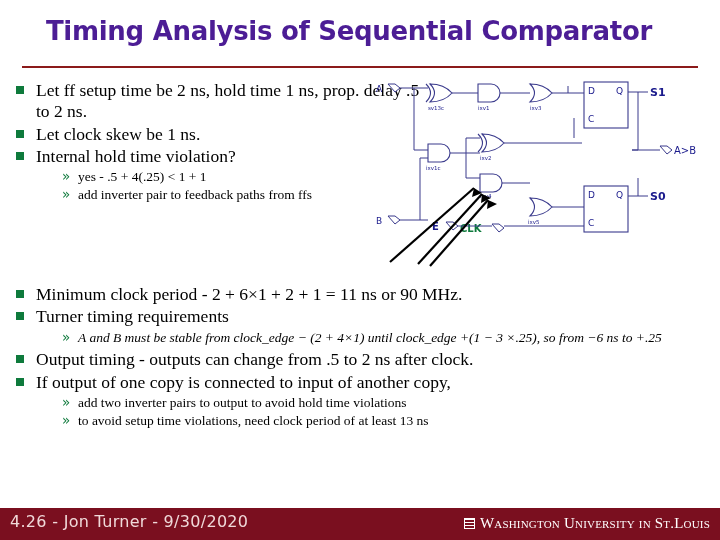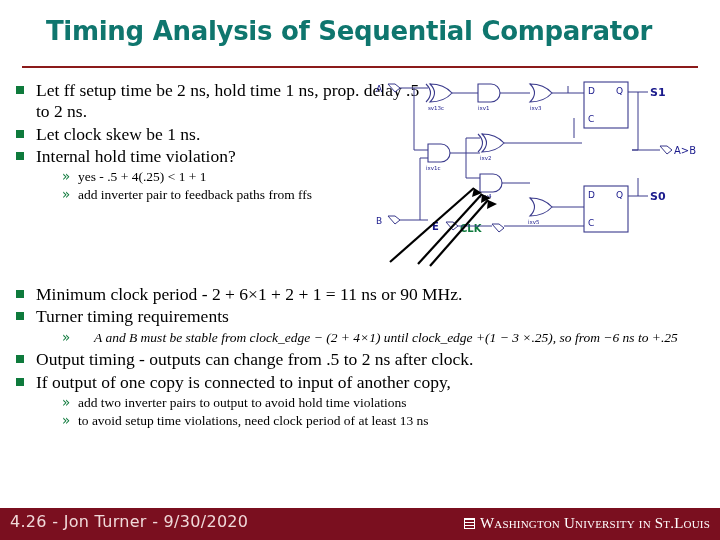--- a/index.html
+++ b/index.html
@@ -18,21 +18,21 @@
   
   .slide-title {
     position: absolute;
     left: 0;
     top: 16px;
     width: 698px;
     text-align: center;
     font-family: "DejaVu Sans", sans-serif;
     font-size: 26px;
     font-weight: bold;
-    color: #0f766e;
+    color: #4c1d95;
     letter-spacing: -0.3px;
     white-space: nowrap;
   }
   .title-rule {
     position: absolute;
     left: 22px;
     top: 66px;
     width: 676px;
     height: 2px;
     background: #8b1a1a;
@@ -87,21 +87,21 @@
     margin-bottom: 1px;
   }
   ul.lvl2 > li > .bchev {
     position: absolute;
     left: 0;
     top: -1px;
     color: #0e7a3c;
     font-size: 13.5px;
     font-family: "DejaVu Sans", sans-serif;
   }
-  .it { font-style: italic; margin-left: 16px; }
+  .it { font-style: italic; }
 
   
   .diagram {
     position: absolute;
     left: 370px;
     top: 78px;
     width: 348px;
     height: 196px;
   }
   .diagram svg { display: block; }

